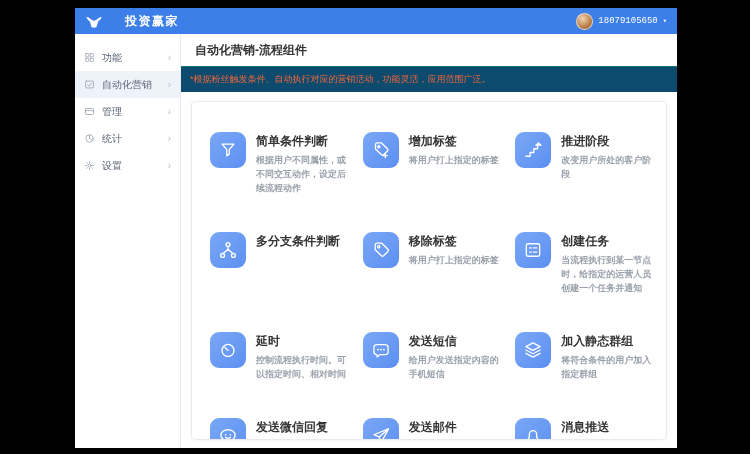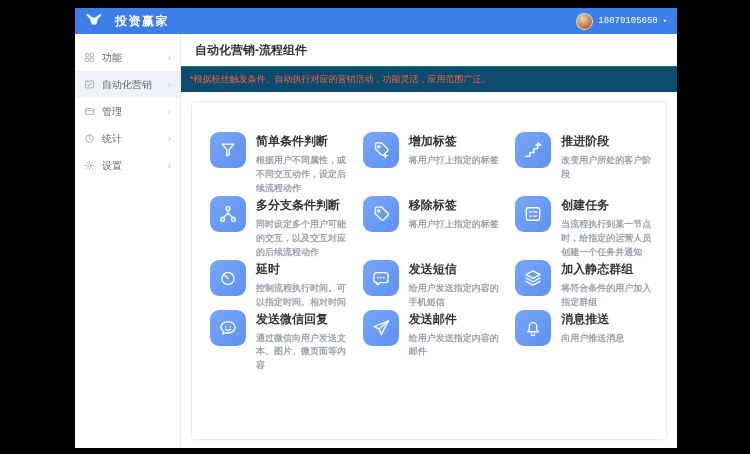--- a/index.html
+++ b/index.html
@@ -3,21 +3,21 @@
 <meta charset="utf-8">
 <style>
   html,body{margin:0;padding:0;}
   body{
     width:750px;height:454px;background:#000;position:relative;overflow:hidden;
     font-family:"Liberation Sans","DejaVu Sans",sans-serif;
   }
   .app{position:absolute;left:75px;top:8px;width:602px;height:440px;background:#fff;display:flex;flex-direction:column;}
   
   .header{height:26px;background:#3d7fe8;display:flex;align-items:center;padding:0 10px;flex:0 0 auto;}
-  .logo{display:flex;align-items:flex-start;gap:12px;color:#fff;}
+  .logo{display:flex;align-items:flex-end;gap:22px;color:#fff;}
   .logo svg{width:18px;height:14px;display:block;}
   .logo-text{font-size:12px;font-weight:bold;letter-spacing:1.5px;}
   .spacer{flex:1;}
   .user{display:flex;align-items:center;gap:5px;color:#fff;cursor:pointer;font-family:Liberation Mono, monospace;}
   .avatar{width:15px;height:15px;border-radius:50%;border:1px solid rgba(255,255,255,.65);
     background:radial-gradient(circle at 38% 32%,#f0d3b0,#b97c48 62%,#7d4e28);}
   .phone{font-size:9px;}
   .caret{font-size:7px;opacity:.95;}
   
   .bodyrow{flex:1;display:flex;min-height:0;}
@@ -26,21 +26,21 @@
   .side-item svg{width:11px;height:11px;fill:none;stroke:#98a0ad;stroke-width:1.7;stroke-linecap:round;stroke-linejoin:round;flex:0 0 auto;}
   .side-item.active{background:#eef2f9;}
   .chev{margin-left:auto;color:#b8bec9;font-size:10px;line-height:1;}
   .chev::after{content:"›";}
   
   .main{flex:1;display:flex;flex-direction:column;min-width:0;}
   .page-title{font-size:12px;font-weight:bold;color:#333;padding:8px 14px 7px;border-bottom:1px solid #0f766e;}
   .notice{background:#0c4a6e;color:#f2683c;font-size:9px;padding:6px 9px;}
   .panel{flex:1;margin:9px 10px 8px;border:1px solid #e8ebf1;border-radius:4px;
     box-shadow:0 1px 4px rgba(120,130,150,.07);padding:30px 8px 10px;
-    display:grid;grid-template-columns:1fr 1fr 1fr;align-content:start;overflow:hidden;}
+    display:grid;grid-template-columns:1fr 1fr 1fr;align-content:start;row-gap:36px;overflow:hidden;}
   .cell{display:flex;gap:10px;padding:0 4px 0 10px;cursor:pointer;}
   .ic{width:36px;height:36px;border-radius:9px;background:linear-gradient(135deg,#7aa7f6,#5c90f2);
     flex:0 0 auto;display:flex;align-items:center;justify-content:center;}
   .ic svg{width:20px;height:20px;fill:none;stroke:#fff;stroke-width:1.6;stroke-linecap:round;stroke-linejoin:round;}
   .ic svg .fdot{fill:#fff;stroke:none;}
   .ct{font-size:12px;font-weight:bold;color:#333;margin:1px 0 4px;}
   .cd{font-size:9px;color:#9aa1ab;line-height:1.55;max-width:110px;font-weight:bold;}
 </style>
 </head>
 <body>
@@ -158,21 +158,20 @@
           <div class="ic">
             <svg viewBox="0 0 24 24">
               <circle cx="12" cy="5.5" r="2.3"></circle>
                 <circle cx="5.5" cy="18.5" r="2.3"></circle>
                 <circle cx="18.5" cy="18.5" r="2.3"></circle>
               <path d="M12 7.8V11M12 11l-5.4 5M12 11l5.4 5"></path>
             </svg>
           </div>
           <div>
             <div class="ct">多分支条件判断</div>
-            <div class="cd">同时设定多个用户可能的交互，以及交互对应的后续流程动作</div>
           </div>
         </div>
 
         <div class="cell">
           <div class="ic">
             <svg viewBox="0 0 24 24">
               <path d="M20.3 11.1l-7.4-7.3H7a1.9 1.9 0 0 0-1.9 1.9v5.9l7.4 7.3a1.9 1.9 0 0 0 2.6 0l5.2-5.2a1.9 1.9 0 0 0 0-2.6z"></path>
               <circle cx="9.2" cy="8.2" r="1.4"></circle>
             </svg>
           </div>

